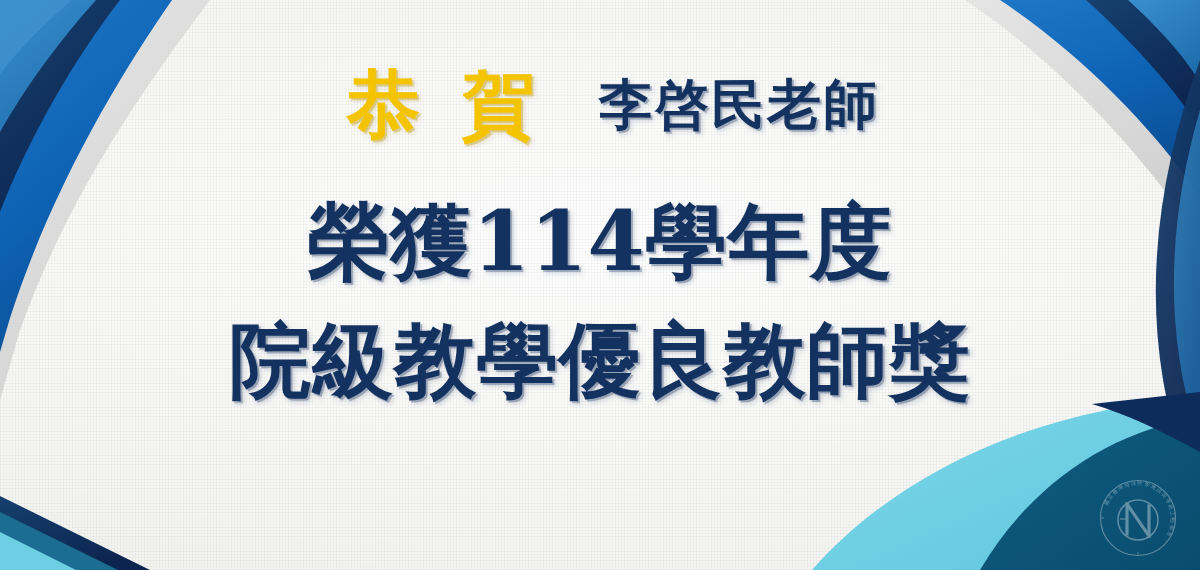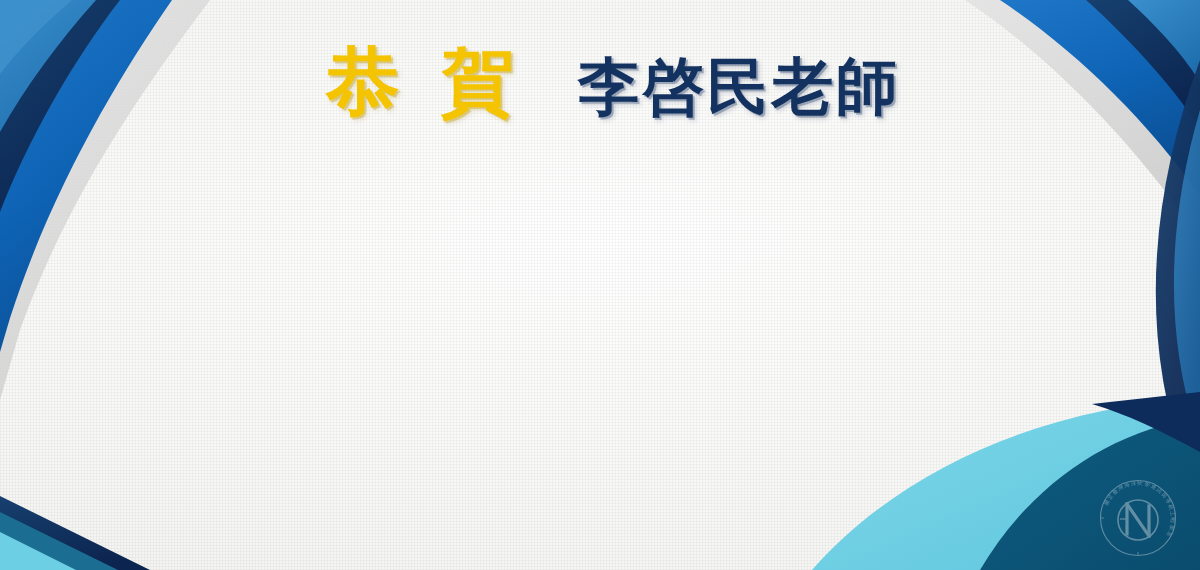--- a/index.html
+++ b/index.html
@@ -41,24 +41,25 @@
     z-index: 5;
     display: flex;
     flex-direction: column;
     align-items: center;
     padding-top: 44px;
     box-sizing: border-box;
   }
 
   .line {
     display: flex;
-    align-items: flex-end;
+    align-items: center;
     justify-content: center;
     white-space: nowrap;
     line-height: 1.0;
+    margin-top: 23px;
   }
 
   .line-head {
     margin-bottom: 36px;
     padding-left: 26px;
   }
 
   .cjk {
     font-family: "DejaVu Serif", "Liberation Serif", serif;
     font-weight: 700;
@@ -71,21 +72,21 @@
   .gold {
     color: #f5c400;
     letter-spacing: 0.10em;
     font-size: 74px;
     text-shadow:
        2px 2px 0 rgba(196,154,0,0.35),
        3px 3px 5px rgba(150,120,0,0.20);
   }
 
   .honoree {
-    font-size: 62px;
+    font-size: 54px;
     letter-spacing: 0.04em;
     margin-left: 56px;
   }
 
   .line-body {
     font-size: 82px;
     letter-spacing: 0.02em;
     margin-bottom: 14px;
   }
 
@@ -176,21 +177,27 @@
     </svg>
   </div>
 
   <div class="content">
 
     <div class="line line-head">
       <span class="cjk gold">恭 賀</span>
       <span class="cjk honoree">李啓民老師</span>
     </div>
 
-
+    <div class="line">
+      <span class="cjk line-body l2">榮獲114學年度</span>
+    </div>
+
+    <div class="line">
+      <span class="cjk line-body l3">院級教學優良教師獎</span>
+    </div>
 
 
   </div>
 
   <div class="seal">
     <svg viewBox="0 0 92 92" xmlns="http://www.w3.org/2000/svg">
       <defs>
         <path id="sealRing" d="M46,46 m-33,0 a33,33 0 1,1 66,0 a33,33 0 1,1 -66,0"></path>
       </defs>
 

